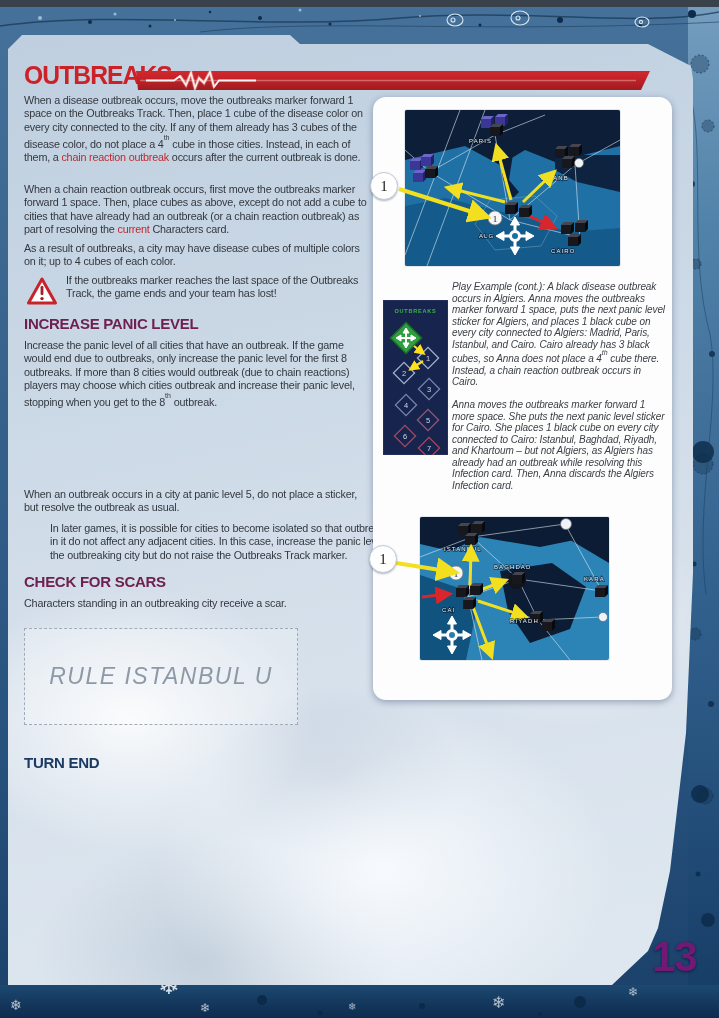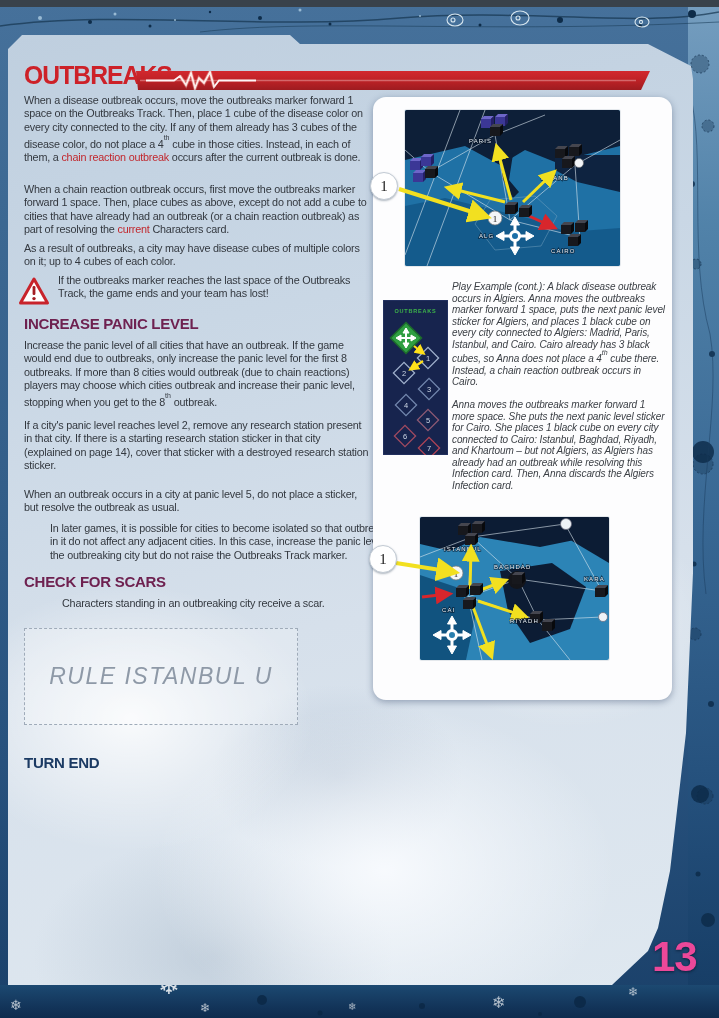--- a/index.html
+++ b/index.html
@@ -34,27 +34,27 @@
   #title-banner{left:128px;top:38px;width:514px;height:19px;
     background:linear-gradient(180deg,#d2282e 0%,#c02227 45%,#9e1c20 100%);
     clip-path:polygon(0 0,514px 0,505px 19px,2px 19px);}
   #title-banner svg{position:absolute;left:0;top:0;}
   
   .body{position:absolute;left:16px;width:346px;margin:0;font-size:10.8px;line-height:13.3px;
     color:#33383f;letter-spacing:-.2px;}
   .txt-red{color:#c1272d;}
   sup{font-size:7px;position:relative;top:-3px;letter-spacing:0;}
   #p1{top:61px;} #p2{top:150px;} #p3{top:209px;}
-  #warn-row{left:4px;top:241px;width:346px;height:40px;text-decoration:underline;}
+  #warn-row{left:12px;top:241px;width:346px;height:40px;text-decoration:underline;}
   #warn-icon{position:absolute;left:6px;top:2px;}
   #warn-text{position:absolute;left:46px;top:0;width:300px;margin:0;font-size:10.8px;line-height:13.3px;color:#33383f;letter-spacing:-.2px;}
   .h-purple{position:absolute;left:16px;margin:0;color:#6e2150;font-size:15.5px;font-weight:bold;letter-spacing:-.3px;transform:scaleX(.97);transform-origin:left top;white-space:nowrap;}
   .h-navy{position:absolute;left:16px;margin:0;color:#1b3a63;font-size:15.5px;font-weight:bold;letter-spacing:-.3px;transform:scaleX(.97);transform-origin:left top;white-space:nowrap;}
   #h-panic{top:282px;} #p4{top:306px;} #p5{top:386px;} #p6{top:455px;} #p7{top:489px;margin-left:26px;}
-  #h-scars{top:540px;} #p8{top:564px;margin-left:38px;}
+  #h-scars{top:540px;} #p8{top:564px;}
   #rule-sticker-box{left:16px;top:595px;width:272px;height:95px;
     border:1px dashed #9fabb9;background:rgba(255,255,255,.25);
     display:flex;align-items:center;justify-content:center;}
   #rule-sticker-box span{font-size:23px;font-style:italic;color:#8e99a7;letter-spacing:1.5px;white-space:nowrap;}
   #h-turnend{top:721px;} #p9{top:744px;}
   
   #example-panel{left:365px;top:64px;width:299px;height:603px;background:#fdfdfe;
     border-radius:13px;box-shadow:0 2px 7px rgba(40,60,95,.4);}
   .ex-text{position:absolute;left:79px;width:213px;margin:0;font-size:10px;line-height:11.5px;
     font-style:italic;color:#3c4046;letter-spacing:-.1px;}
@@ -64,21 +64,21 @@
   #track{position:absolute;left:10px;top:203px;width:65px;height:155px;}
   .callout{position:absolute;width:26px;height:26px;border-radius:50%;background:#fff;
     border:1px solid #c3cbd4;box-shadow:0 1px 2px rgba(60,80,100,.4);
     display:flex;align-items:center;justify-content:center;
     font-family:"Liberation Serif",serif;font-size:15px;color:#1c1c1c;z-index:4;}
   #callout-1{left:-3px;top:75px;} #callout-2{left:-4px;top:448px;}
   .callout-arrow{position:absolute;z-index:3;overflow:visible;}
   #callout-arrow-1{left:20px;top:88px;}
   #callout-arrow-2{left:18px;top:458px;}
   
-  #page-number{left:652px;top:933px;color:#ec4899;font-size:42px;font-weight:bold;letter-spacing:-1px;
+  #page-number{left:652px;top:933px;color:#701a75;font-size:42px;font-weight:bold;letter-spacing:-1px;
     text-shadow:0 1px 3px rgba(0,10,25,.6);z-index:5;}
   .map-label{fill:#eaf1f7;font-size:6px;letter-spacing:1.1px;font-family:"Liberation Sans",sans-serif;paint-order:stroke;stroke:rgba(5,15,30,.65);stroke-width:1.6px;}
   .track-num{fill:#cdd7e5;font-size:7.5px;font-family:"Liberation Sans",sans-serif;text-anchor:middle;}
 </style>
 </head>
 <body>
 
 <div class="abs" id="right-border"></div>
 <div class="abs" id="top-dark-line"></div>
 
@@ -175,21 +175,20 @@
     <svg id="warn-icon" width="32" height="30" viewBox="0 0 32 30">
       <path d="M16,3 L29.5,27 L2.5,27 Z" fill="#ffffff" stroke="#c8232b" stroke-width="3" stroke-linejoin="round"></path>
       <rect x="14.6" y="10" width="2.8" height="9" rx="1.2" fill="#a31d23"></rect>
       <circle cx="16" cy="22.6" r="1.7" fill="#a31d23"></circle>
     </svg>
     <p id="warn-text">If the outbreaks marker reaches the last space of the Outbreaks Track, the game ends and your team has lost!</p>
   </div>
 
   <h2 class="h-purple" id="h-panic">INCREASE PANIC LEVEL</h2>
   <p class="body" id="p4"><span>Increase the panic level of all cities that have an outbreak. If the game would end due to outbreaks, only increase the panic level for the first 8 outbreaks. If more than 8 cities would outbreak (due to chain reactions) players may choose which cities outbreak and increase their panic level, stopping when you get to the 8</span><sup>th</sup><span> outbreak.</span></p>
-  <p class="body" id="p5"><span>If a city's panic level reaches level 2, remove any research station present in that city. If there is a starting research station sticker in that city (explained on page 14), cover that sticker with a destroyed research station sticker.</span></p>
   <p class="body" id="p6"><span>When an outbreak occurs in a city at panic level 5, do not place a sticker, but resolve the outbreak as usual.</span></p>
   <p class="body" id="p7"><span>In later games, it is possible for cities to become isolated so that outbreaks in it do not affect any adjacent cities. In this case, increase the panic level of the outbreaking city but do not raise the Outbreaks Track marker.</span></p>
 
   <h2 class="h-purple" id="h-scars">CHECK FOR SCARS</h2>
   <p class="body" id="p8">Characters standing in an outbreaking city receive a scar.</p>
 
   <div class="abs" id="rule-sticker-box">
     <span>RULE ISTANBUL U</span>
   </div>
 

